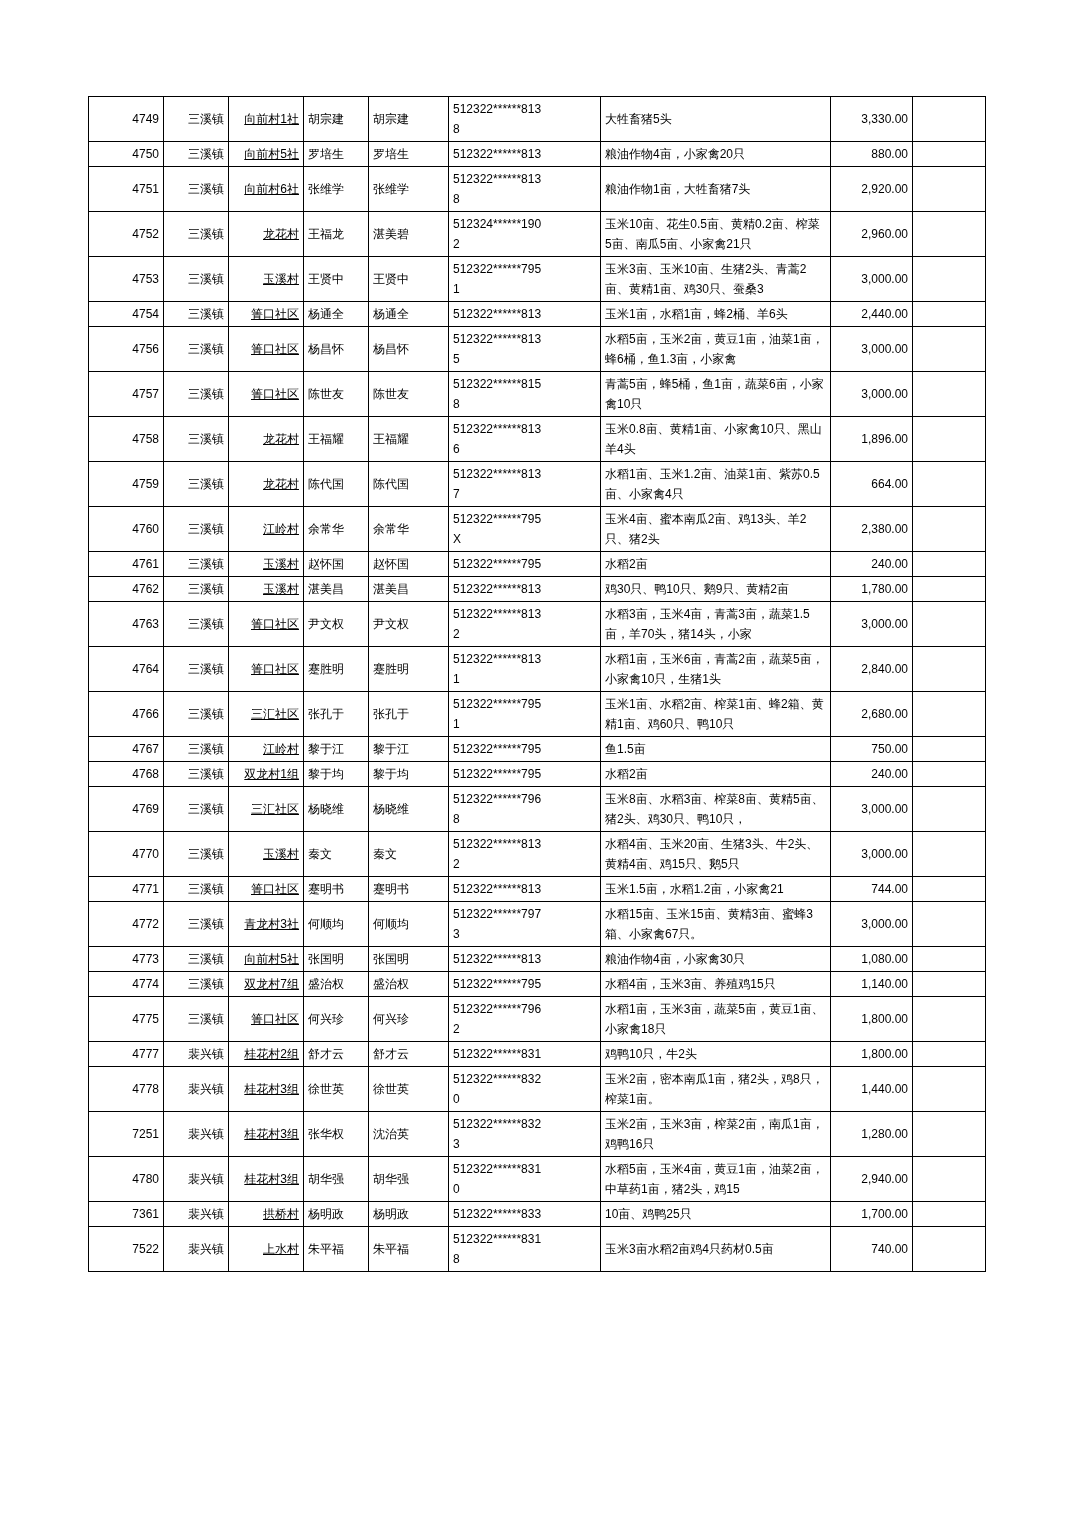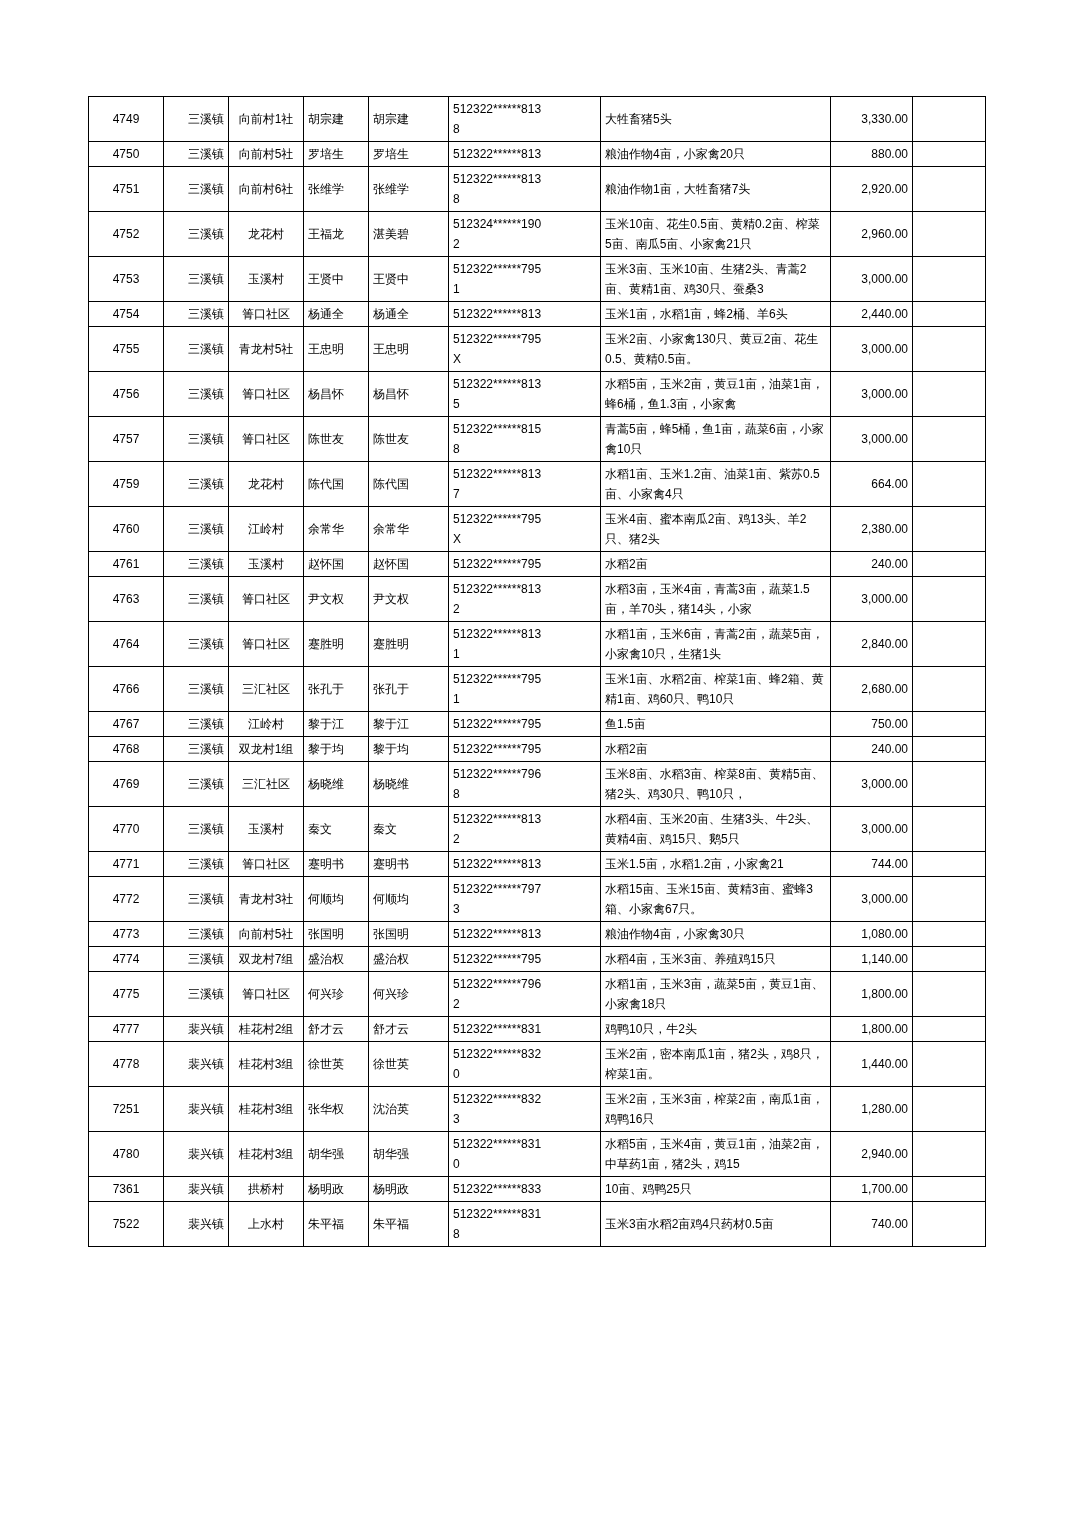--- a/index.html
+++ b/index.html
@@ -28,30 +28,31 @@
   table.subsidy td {
     border: 1px solid #000000;
     padding: 2px 4px;
     font-size: 12px;
     line-height: 20px;
     vertical-align: middle;
     overflow: hidden;
     word-break: break-all;
   }
   td.col-index {
-    text-align: center;
+    text-align: right;
     font-size: 15px;
     padding: 2px 2px;
   }
   td.col-town {
     text-align: right;
   }
   td.col-village {
-    text-align: center;
+    text-align: right;
     padding: 2px 2px;
+    text-decoration: underline;
   }
   td.col-applicant, td.col-confirmer {
     text-align: left;
   }
   td.col-id_number {
     text-align: left;
     font-size: 15px;
     white-space: pre-line;
     padding: 2px 1px;
   }
@@ -158,32 +159,20 @@
           <td class="col-town">三溪镇</td>
           <td class="col-village">箐口社区</td>
           <td class="col-applicant">杨通全</td>
           <td class="col-confirmer">杨通全</td>
           <td class="col-id_number">512322******813</td>
           <td class="col-items">玉米1亩，水稻1亩，蜂2桶、羊6头</td>
           <td class="col-amount">2,440.00</td>
           <td class="col-blank"></td>
         </tr>
         <tr>
-          <td class="col-index">4755</td>
-          <td class="col-town">三溪镇</td>
-          <td class="col-village">青龙村5社</td>
-          <td class="col-applicant">王忠明</td>
-          <td class="col-confirmer">王忠明</td>
-          <td class="col-id_number">512322******795
-X</td>
-          <td class="col-items">玉米2亩、小家禽130只、黄豆2亩、花生0.5、黄精0.5亩。</td>
-          <td class="col-amount">3,000.00</td>
-          <td class="col-blank"></td>
-        </tr>
-        <tr>
           <td class="col-index">4756</td>
           <td class="col-town">三溪镇</td>
           <td class="col-village">箐口社区</td>
           <td class="col-applicant">杨昌怀</td>
           <td class="col-confirmer">杨昌怀</td>
           <td class="col-id_number">512322******813
 5</td>
           <td class="col-items">水稻5亩，玉米2亩，黄豆1亩，油菜1亩，蜂6桶，鱼1.3亩，小家禽</td>
           <td class="col-amount">3,000.00</td>
           <td class="col-blank"></td>
@@ -191,20 +180,32 @@
         <tr>
           <td class="col-index">4757</td>
           <td class="col-town">三溪镇</td>
           <td class="col-village">箐口社区</td>
           <td class="col-applicant">陈世友</td>
           <td class="col-confirmer">陈世友</td>
           <td class="col-id_number">512322******815
 8</td>
           <td class="col-items">青蒿5亩，蜂5桶，鱼1亩，蔬菜6亩，小家禽10只</td>
           <td class="col-amount">3,000.00</td>
+          <td class="col-blank"></td>
+        </tr>
+        <tr>
+          <td class="col-index">4758</td>
+          <td class="col-town">三溪镇</td>
+          <td class="col-village">龙花村</td>
+          <td class="col-applicant">王福耀</td>
+          <td class="col-confirmer">王福耀</td>
+          <td class="col-id_number">512322******813
+6</td>
+          <td class="col-items">玉米0.8亩、黄精1亩、小家禽10只、黑山羊4头</td>
+          <td class="col-amount">1,896.00</td>
           <td class="col-blank"></td>
         </tr>
         <tr>
           <td class="col-index">4759</td>
           <td class="col-town">三溪镇</td>
           <td class="col-village">龙花村</td>
           <td class="col-applicant">陈代国</td>
           <td class="col-confirmer">陈代国</td>
           <td class="col-id_number">512322******813
 7</td>
@@ -229,20 +230,31 @@
           <td class="col-town">三溪镇</td>
           <td class="col-village">玉溪村</td>
           <td class="col-applicant">赵怀国</td>
           <td class="col-confirmer">赵怀国</td>
           <td class="col-id_number">512322******795</td>
           <td class="col-items">水稻2亩</td>
           <td class="col-amount">240.00</td>
           <td class="col-blank"></td>
         </tr>
         <tr>
+          <td class="col-index">4762</td>
+          <td class="col-town">三溪镇</td>
+          <td class="col-village">玉溪村</td>
+          <td class="col-applicant">湛美昌</td>
+          <td class="col-confirmer">湛美昌</td>
+          <td class="col-id_number">512322******813</td>
+          <td class="col-items">鸡30只、鸭10只、鹅9只、黄精2亩</td>
+          <td class="col-amount">1,780.00</td>
+          <td class="col-blank"></td>
+        </tr>
+        <tr>
           <td class="col-index">4763</td>
           <td class="col-town">三溪镇</td>
           <td class="col-village">箐口社区</td>
           <td class="col-applicant">尹文权</td>
           <td class="col-confirmer">尹文权</td>
           <td class="col-id_number">512322******813
 2</td>
           <td class="col-items">水稻3亩，玉米4亩，青蒿3亩，蔬菜1.5亩，羊70头，猪14头，小家</td>
           <td class="col-amount">3,000.00</td>
           <td class="col-blank"></td>

